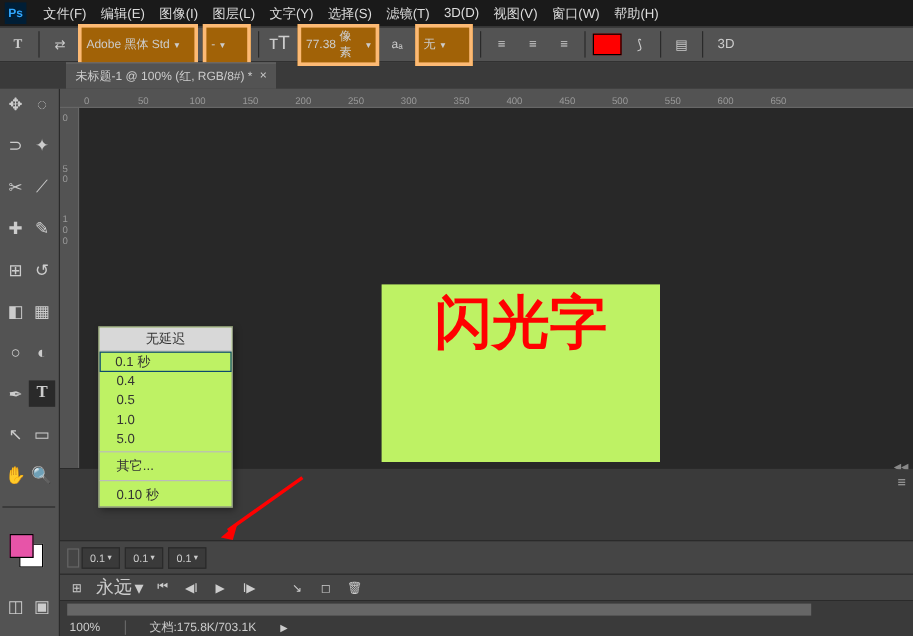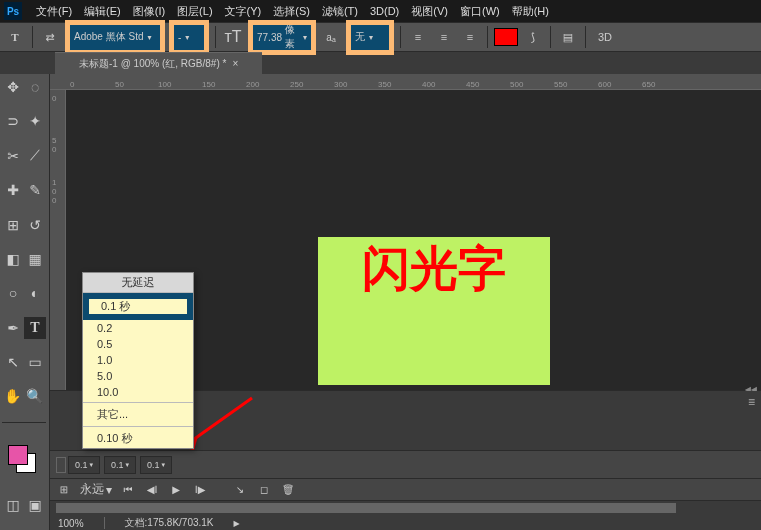--- a/index.html
+++ b/index.html
@@ -3,59 +3,59 @@
 <meta charset="utf-8">
 <style>
 *{margin:0;padding:0;box-sizing:border-box;font-family:"Microsoft YaHei",Arial,sans-serif;user-select:none}
 body{width:761px;height:530px;background:#535353;overflow:hidden;font-size:11px;color:#ccc}
 .titlebar{height:22px;background:#1a1a1a;display:flex;align-items:center;padding:4px 4px}
 .ps-logo{width:18px;height:18px;background:#001e36;color:#31a8ff;display:flex;align-items:center;justify-content:center;font-weight:bold;font-size:10px;margin-right:8px}
 .menu-item{padding:0 6px;color:#ddd;font-size:11px;cursor:pointer}
 .options-bar{height:30px;background:#535353;border-top:1px solid #2a2a2a;border-bottom:1px solid #2a2a2a;display:flex;align-items:center;padding:0 4px;gap:4px}
 .opt-icon{width:22px;height:22px;display:flex;align-items:center;justify-content:center;color:#ccc}
 .opt-divider{width:1px;height:22px;background:#2a2a2a;margin:0 2px}
-.combo{height:35px;background:#0c4a6e;border:5px solid #fdba74;display:flex;align-items:center;padding:0 4px;font-size:10px;color:#ccc}
+.combo{height:35px;background:#a16207;border:3px solid #fdba74;display:flex;align-items:center;padding:0 4px;font-size:10px;color:#ccc}
 .combo .arrow{margin-left:4px;font-size:8px}
 .swatch{width:24px;height:18px;border:1px solid #000}
 .tab-bar{height:22px;background:#3a3a3a;display:flex;align-items:center;padding-left:55px}
-.doc-tab{height:22px;background:#535353;border-top:1px solid #666;padding:0 24px;display:flex;align-items:center;font-size:10px;color:#ccc}
+.doc-tab{height:22px;background:#535353;border-top:1px solid #666;padding:0 8px;display:flex;align-items:center;font-size:10px;color:#ccc}
 .doc-tab .close{margin-left:6px;font-size:10px}
 .main{display:flex;height:calc(530px - 22px - 30px - 22px)}
 .tools{width:50px;background:#535353;border-right:1px solid #2a2a2a;padding:2px;display:flex;flex-wrap:wrap;gap:0}
 .tool{width:22px;height:22px;display:flex;align-items:center;justify-content:center;color:#ccc;font-size:14px;cursor:pointer}
 .tool.active{background:#2a2a2a}
 .tool-sep{width:44px;height:1px;background:#2a2a2a;margin:2px 0}
 .color-group{margin-top:4px;position:relative;width:44px;height:36px}
 .fg{position:absolute;width:20px;height:20px;background:#e754a8;border:1px solid #000;top:4px;left:6px;z-index:2}
 .bg{position:absolute;width:20px;height:20px;background:#fff;border:1px solid #000;top:12px;left:14px}
 .misc{margin-top:4px;display:flex;flex-wrap:wrap}
 .canvas-area{flex:1;display:flex;flex-direction:column;position:relative}
 .ruler-h{height:16px;background:#535353;border-bottom:1px solid #666;display:flex;align-items:flex-end;font-size:8px;color:#999;overflow:hidden;padding-left:16px}
 .ruler-h span{position:absolute}
 .ruler-v{width:16px;background:#535353;border-right:1px solid #666;position:absolute;left:0;top:16px;bottom:0;font-size:8px;color:#999}
 .ruler-v span{position:absolute;left:2px}
 .viewport{flex:1;background:#282828;position:relative;margin-left:16px}
 .doc{position:absolute;background:#bef264;display:flex;align-items:flex-start;justify-content:center}
 .doc-text{font-family:"SimHei","Heiti SC",sans-serif;font-weight:bold;color:#ff0000}
-.popup{position:absolute;background:#fef9c3;border:1px solid #888;box-shadow:2px 2px 6px rgba(0,0,0,0.4);z-index:100}
+.popup{position:absolute;background:#bef264;border:1px solid #888;box-shadow:2px 2px 6px rgba(0,0,0,0.4);z-index:100}
 .popup-head{background:#d8d8d8;padding:2px 8px;color:#333;font-size:11px;text-align:center;border-bottom:1px solid #bbb}
 .popup-item{padding:2px 14px;color:#333;font-size:11px;cursor:pointer}
 .popup-sep{height:1px;background:#bbb;margin:2px 0}
-.highlight-red{border:6px solid #0c4a6e}
+.highlight-red{border:1px solid #0c4a6e}
 .arrow-annot{position:absolute;z-index:50;pointer-events:none}
 .timeline{position:absolute;left:50px;right:0;bottom:0;height:140px;background:#454545;border-top:1px solid #2a2a2a}
 .tl-top{height:60px;background:#3a3a3a;border-bottom:1px solid #2a2a2a;position:relative}
 .tl-menu{position:absolute;right:6px;top:4px;font-size:12px;color:#aaa}
 .tl-arrows{position:absolute;right:4px;top:-6px;font-size:8px;color:#888}
 .frames{height:28px;background:#454545;display:flex;align-items:center;padding:0 6px;gap:4px;border-bottom:1px solid #2a2a2a}
 .frame{width:32px;height:18px;background:#3a3a3a;border:1px solid #2a2a2a;display:flex;align-items:center;justify-content:center;font-size:9px;color:#ccc}
 .frame .arrow{font-size:7px;margin-left:2px}
 .controls{height:22px;display:flex;align-items:center;padding:0 6px;gap:8px;border-bottom:1px solid #2a2a2a}
 .ctrl-btn{width:16px;height:16px;display:flex;align-items:center;justify-content:center;color:#ccc;font-size:10px;cursor:pointer}
-.ctrl-combo{font-size:12px;color:#ccc;display:flex;align-items:center;gap:2px}
+.ctrl-combo{font-size:15px;color:#ccc;display:flex;align-items:center;gap:2px}
 .scroll-h{height:14px;background:#3a3a3a;position:relative}
 .scroll-thumb{position:absolute;height:10px;background:#666;top:2px}
 .status{height:16px;background:#3a3a3a;display:flex;align-items:center;padding:0 8px;gap:20px;font-size:10px;color:#ccc}
 .status-sep{width:1px;height:12px;background:#666}
 </style>
 </head>
 <body>
 
 <div class="titlebar">
   <div class="ps-logo">Ps</div>
@@ -174,25 +174,24 @@
     </div>
     <div class="viewport">
       <div class="doc" style="left:252px;top:147px;width:232px;height:148px">
         <div class="doc-text" style="font-size:48px">闪光字</div>
       </div>
     </div>
 
     <div class="popup" style="left:32px;top:198px;width:112px">
       <div class="popup-head">无延迟</div>
       <div class="popup-item highlight-red" style="padding:0 12px">0.1 秒</div>
-      <div class="popup-item">0.2</div>
+      <div class="popup-item">0.4</div>
       <div class="popup-item">0.5</div>
       <div class="popup-item">1.0</div>
       <div class="popup-item">5.0</div>
-      <div class="popup-item">10.0</div>
       <div class="popup-sep"></div>
       <div class="popup-item">其它...</div>
       <div class="popup-sep"></div>
       <div class="popup-item">0.10 秒</div>
     </div>
 
     <svg class="arrow-annot" style="left:130px;top:320px;width:80px;height:60px">
       <line x1="72" y1="4" x2="10" y2="48" stroke="#ff0000" stroke-width="3"></line>
       <polygon points="4,54 18,42 14,56" fill="#ff0000"></polygon>
     </svg>

